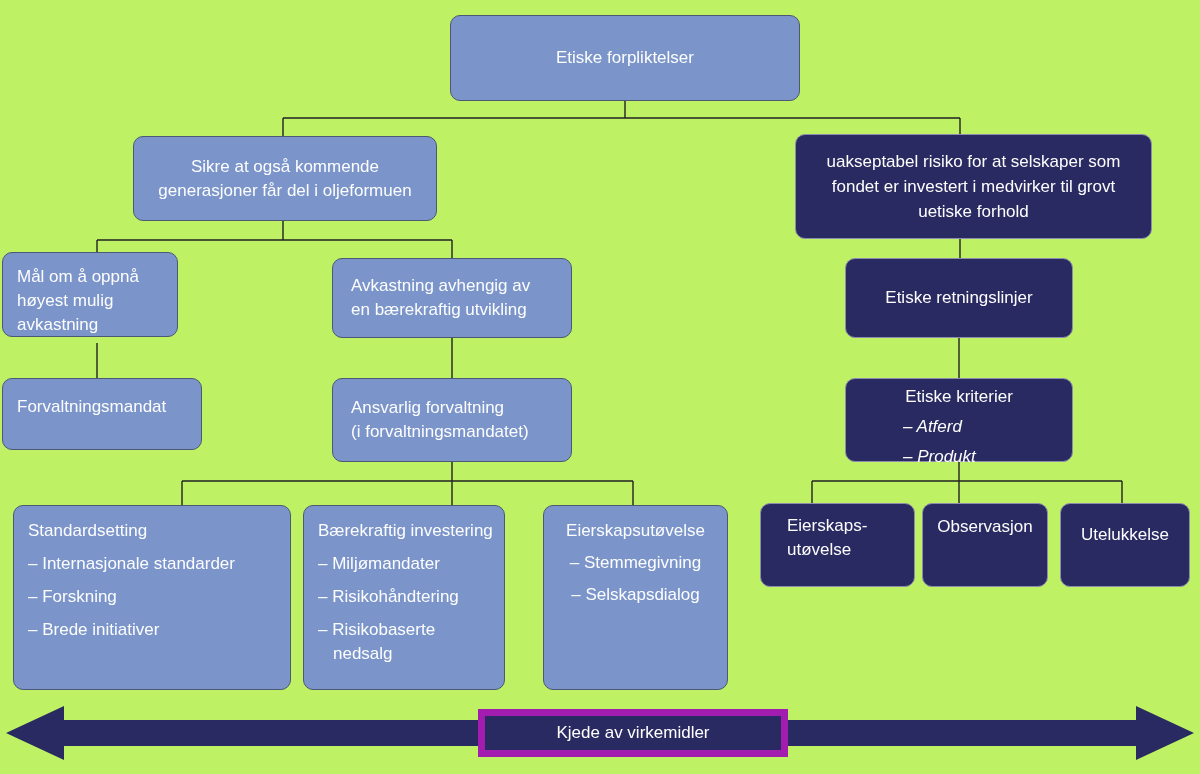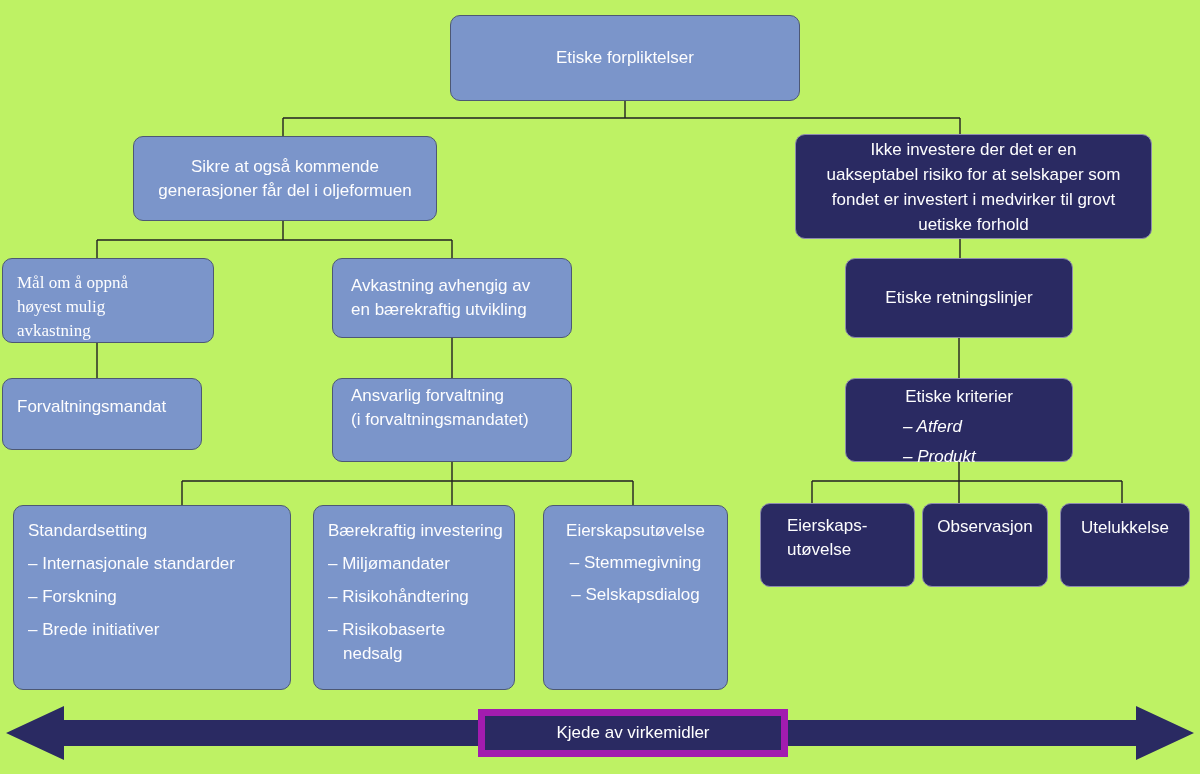--- a/index.html
+++ b/index.html
@@ -57,56 +57,55 @@
   <div class="box light center-both" style="left:450px; top:15px; width:350px; height:86px;">
     <div>Etiske forpliktelser</div>
   </div>
 
   <div class="box light center-both" style="left:133px; top:136px; width:304px; height:85px;">
     <div>Sikre at også kommende</div>
     <div>generasjoner får del i oljeformuen</div>
   </div>
 
   <div class="box dark center-both" style="left:795px; top:134px; width:357px; height:105px; line-height:25px;">
-    <div>Ikke investere der det er en</div>
     <div>uakseptabel risiko for at selskaper som</div>
     <div>fondet er investert i medvirker til grovt</div>
     <div>uetiske forhold</div>
   </div>
 
-  <div class="box light pad-left" style="left:2px; top:258px; width:212px; height:85px;font-family:Liberation Serif, serif;">
+  <div class="box light pad-left" style="left:2px; top:252px; width:176px; height:85px;">
     <div>Mål om å oppnå</div>
     <div>høyest mulig</div>
     <div>avkastning</div>
   </div>
 
   <div class="box light" style="left:332px; top:258px; width:240px; height:80px; padding:15px 8px 0 18px;">
     <div>Avkastning avhengig av</div>
     <div>en bærekraftig utvikling</div>
   </div>
 
   <div class="box light" style="left:2px; top:378px; width:200px; height:72px; padding:16px 8px 0 14px;">
     <div>Forvaltningsmandat</div>
   </div>
 
-  <div class="box light" style="left:332px; top:378px; width:240px; height:84px; padding:5px 8px 0 18px;">
+  <div class="box light" style="left:332px; top:378px; width:240px; height:84px; padding:17px 8px 0 18px;">
     <div>Ansvarlig forvaltning</div>
     <div>(i forvaltningsmandatet)</div>
   </div>
 
   <div class="box light" style="left:5px; top:505px; width:278px; height:185px; padding:13px 36px 0 14px;margin-left:8px;">
     <div>Standardsetting</div>
     <ul class="bullets">
       <li>– Internasjonale standarder</li>
       <li>– Forskning</li>
       <li>– Brede initiativer</li>
     </ul>
   </div>
 
-  <div class="box light" style="left:313px; top:505px; width:202px; height:185px; padding:13px 8px 12px 14px;">
+  <div class="box light" style="left:303px; top:505px; width:202px; height:185px; padding:13px 8px 12px 14px;">
     <div>Bærekraftig investering</div>
     <ul class="bullets">
       <li>– Miljømandater</li>
       <li>– Risikohåndtering</li>
       <li>– Risikobaserte nedsalg</li>
     </ul>
   </div>
 
   <div class="box light" style="left:543px; top:505px; width:185px; height:185px; padding:13px 6px 0 6px; text-align:center;">
     <div>Eierskapsutøvelse</div>
@@ -130,21 +129,21 @@
 
   <div class="box dark" style="left:760px; top:503px; width:155px; height:84px; padding:10px 6px 0 26px;">
     <div>Eierskaps-</div>
     <div>utøvelse</div>
   </div>
 
   <div class="box dark" style="left:922px; top:503px; width:126px; height:84px; padding-top:11px; text-align:center;">
     <div>Observasjon</div>
   </div>
 
-  <div class="box dark" style="left:1060px; top:503px; width:130px; height:84px; padding-top:12px; text-align:center;">
+  <div class="box dark" style="left:1060px; top:503px; width:130px; height:84px; padding-top:19px; text-align:center;">
     <div>Utelukkelse</div>
   </div>
 
   <div class="arrow-label">
     <span>Kjede av virkemidler</span>
   </div>
 
 </div>
 
 </body></html>

